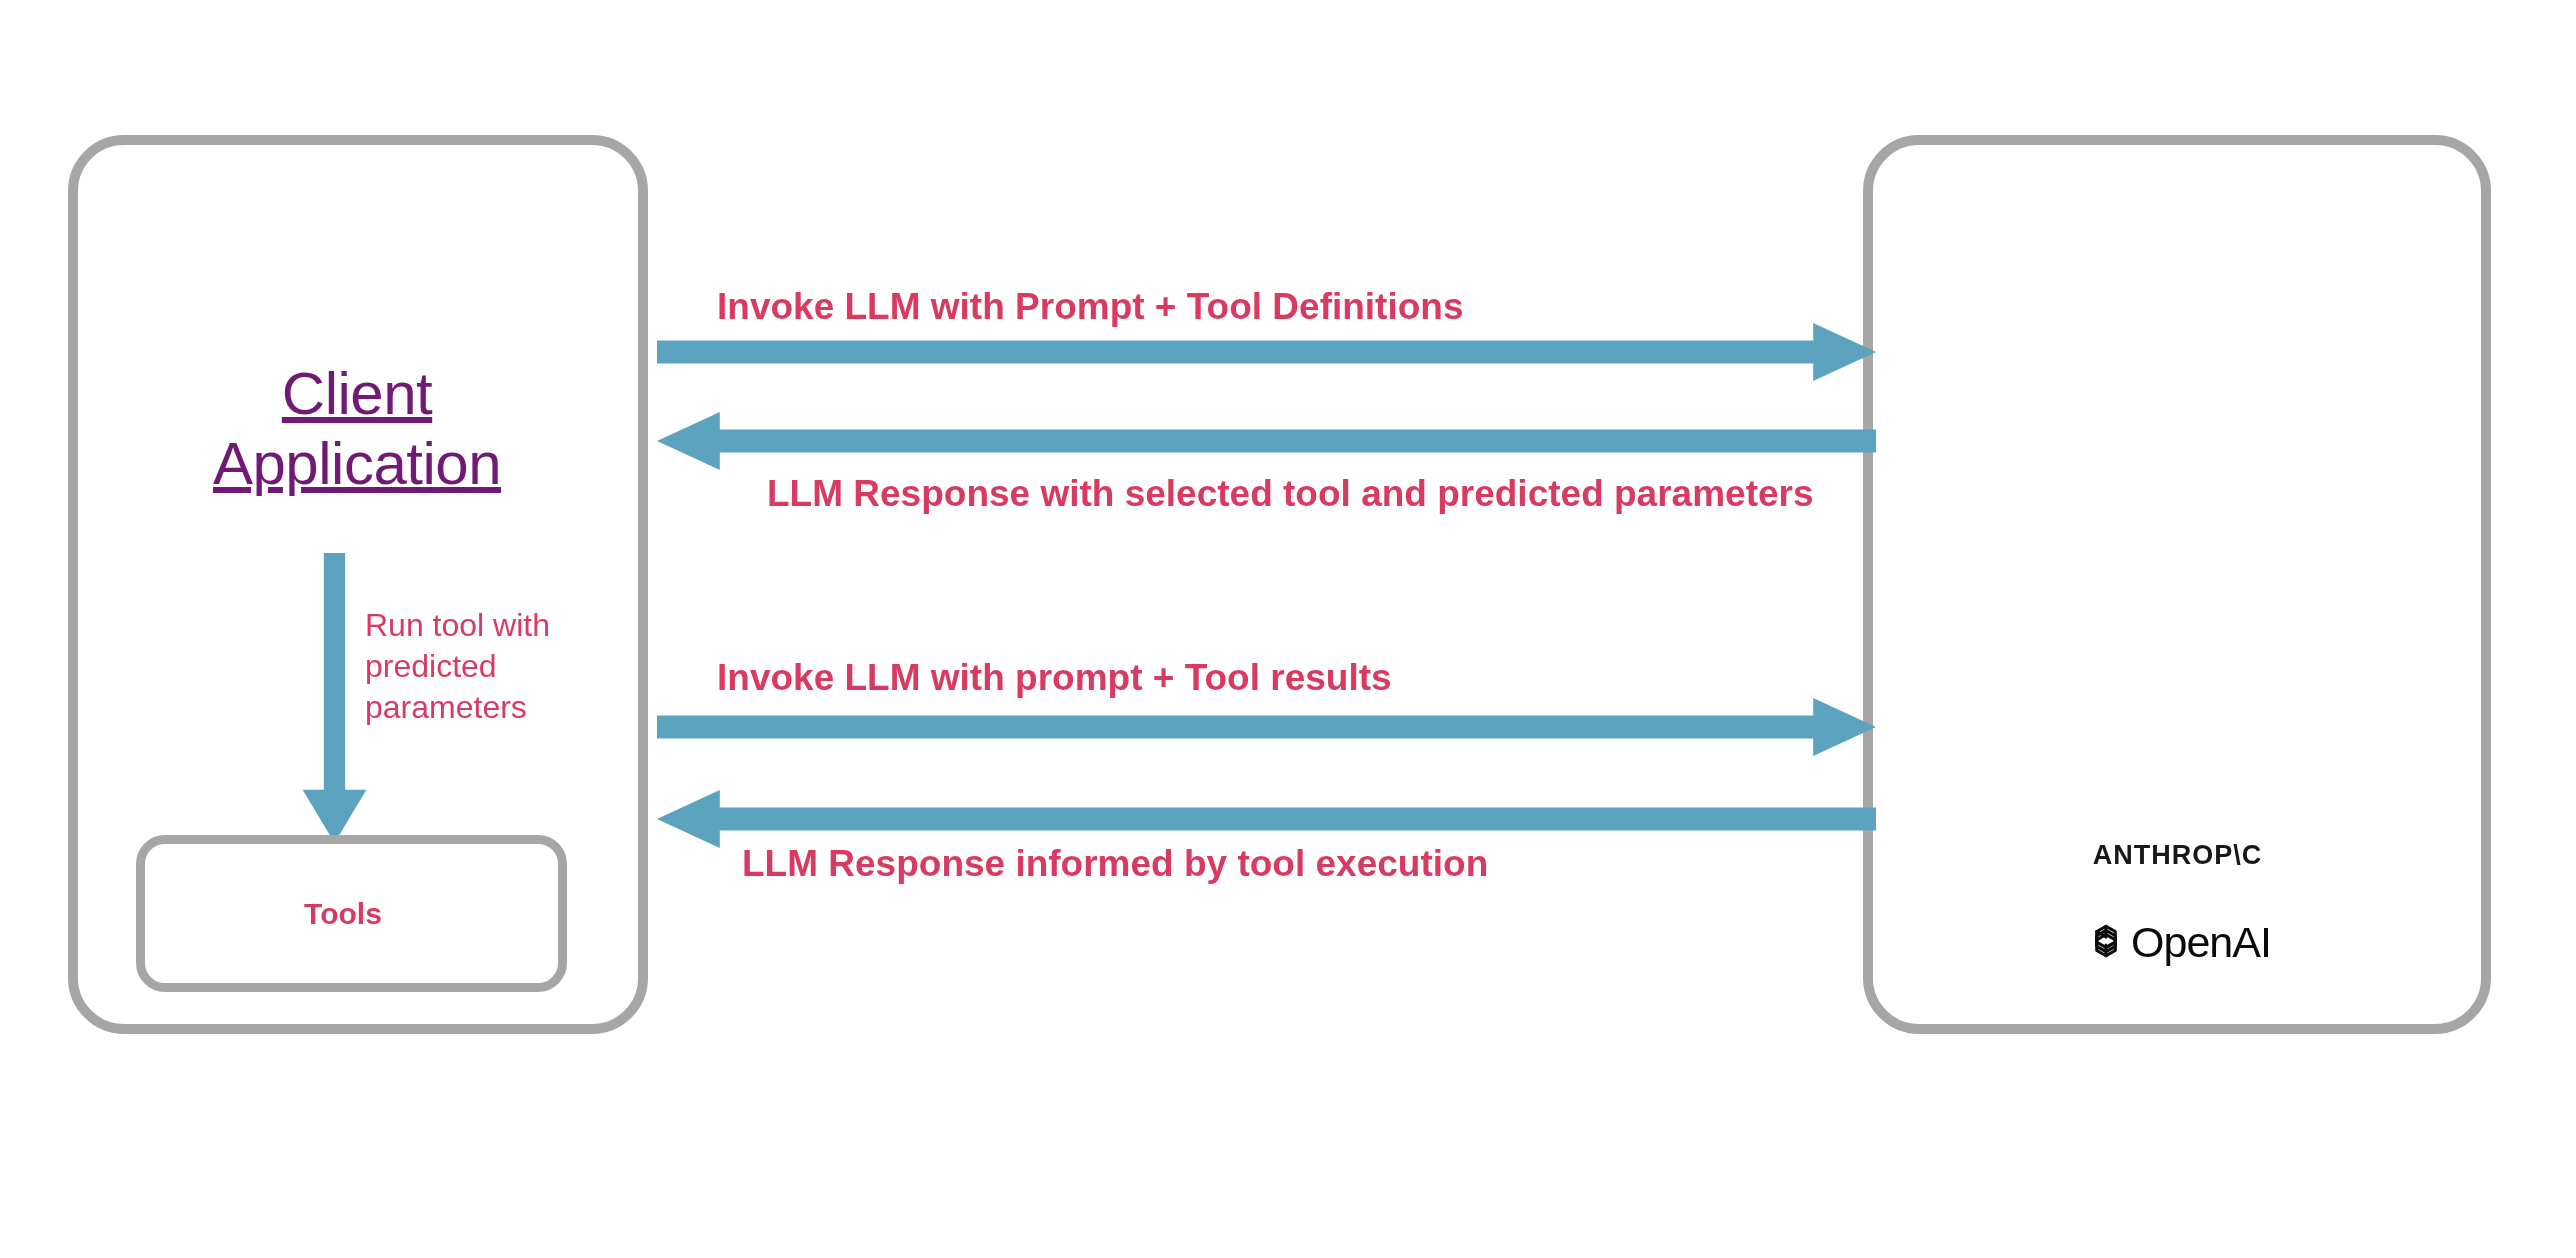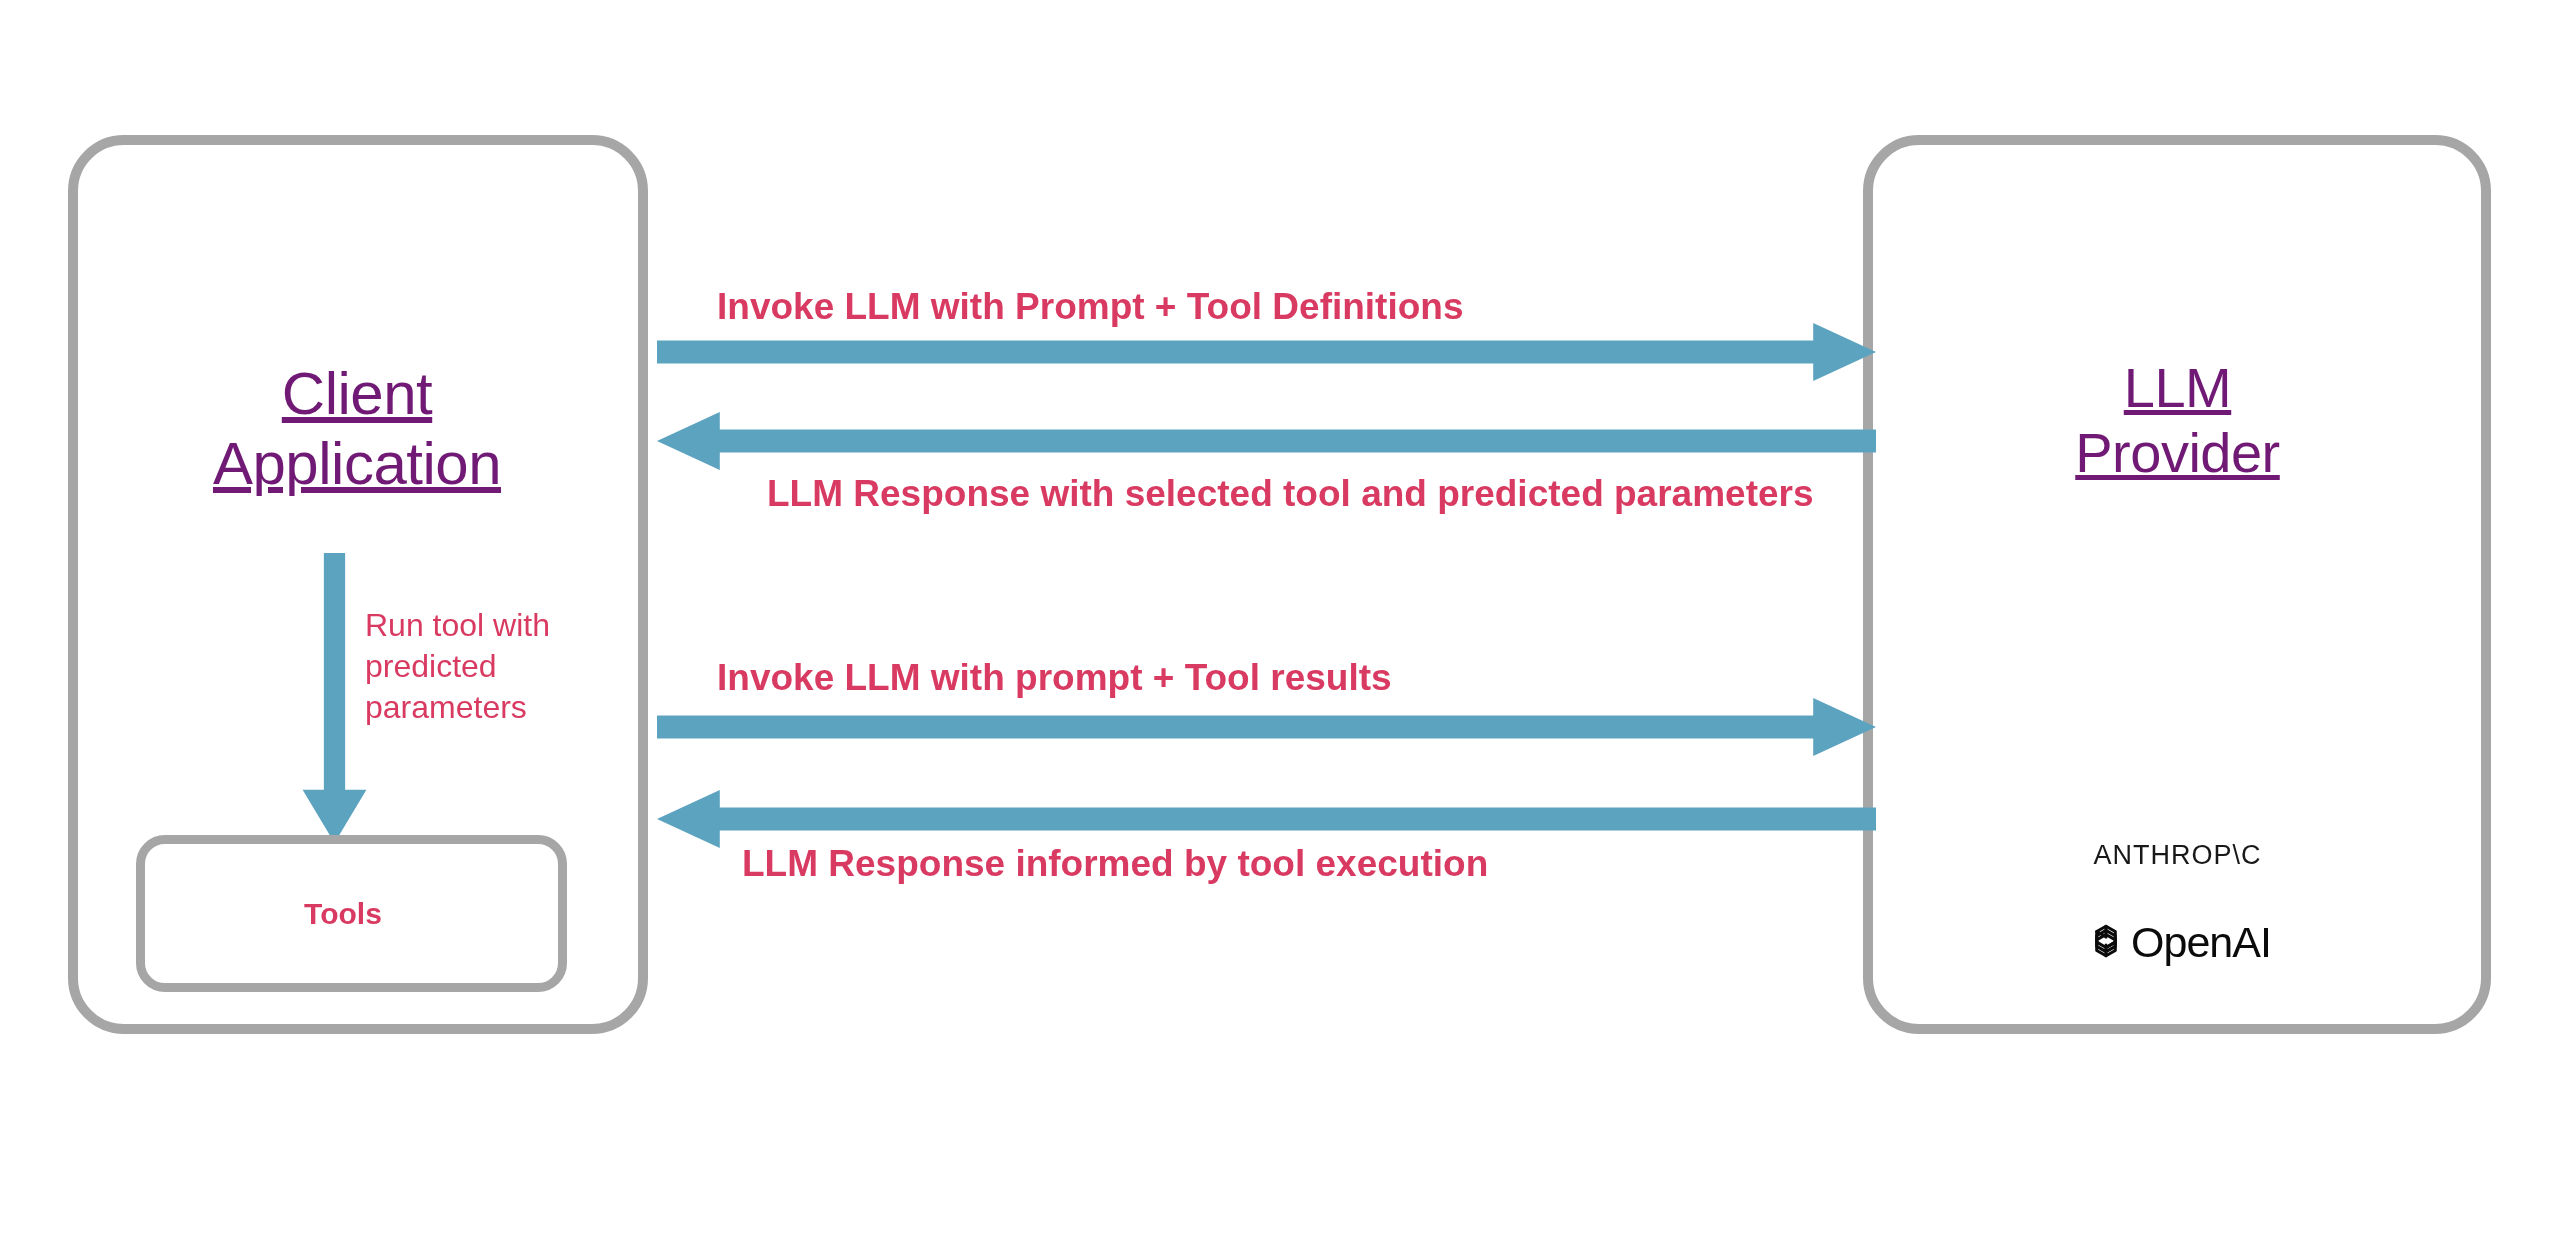--- a/index.html
+++ b/index.html
@@ -134,21 +134,21 @@
 
   
   #anthropic-logo {
     position: absolute;
     left: 1875px;
     top: 840px;
     width: 605px;
     text-align: center;
     color: #181818;
     font-size: 27px;
-    font-weight: 400;
+    font-weight: 700;
     letter-spacing: 1px;
   }
   #openai-logo {
     position: absolute;
     left: 1875px;
     top: 918px;
     width: 605px;
     display: flex;
     align-items: center;
     justify-content: center;
@@ -177,22 +177,20 @@
     </svg>
   </div>
   <div id="caption-run-tool">Run tool with
 predicted
 parameters</div>
 
   <div class="box" id="tools-box"></div>
   <div id="tools-label">Tools</div>
 
   <div class="box" id="provider-box"></div>
-  <div class="box-title" id="provider-title">LLM
-Provider</div>
 
   <div id="anthropic-logo">ANTHROP\C</div>
 
   <div id="openai-logo">
     <span id="openai-mark">
       <svg width="44" height="44" viewBox="0 0 64 64" aria-hidden="true">
         <g fill="none" stroke="#0b0b0b" stroke-width="4.4" stroke-linejoin="round" stroke-linecap="round">
           <path d="M32 10.5 L45.5 18.2 L45.5 33.7 L32 41.4 L18.5 33.7 L18.5 18.2 Z"></path>
           <path d="M32 22.6 L45.5 30.3 L45.5 45.8 L32 53.5 L18.5 45.8 L18.5 30.3 Z"></path>
           <path d="M21.6 16.6 L35.1 24.3 L35.1 39.8 L21.6 47.5 L8.1 39.8 L8.1 24.3 Z" transform="translate(10.4 0)"></path>

